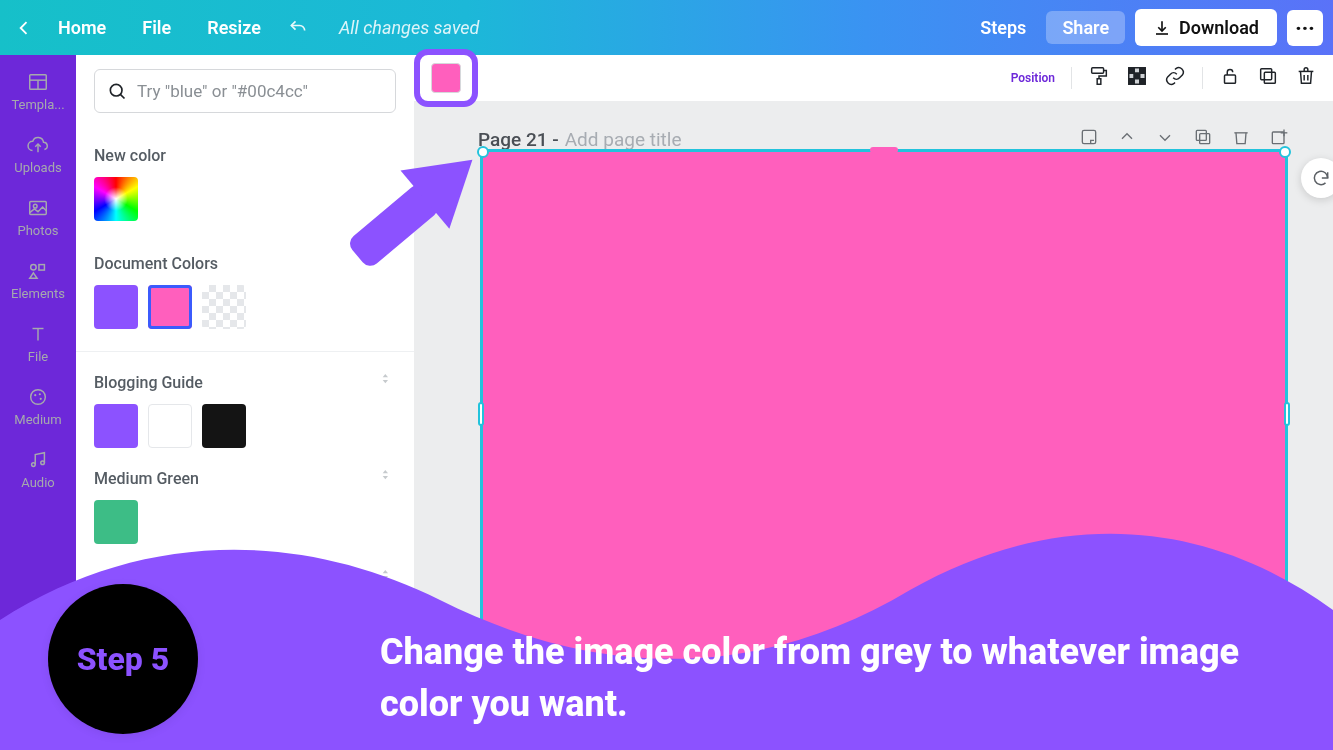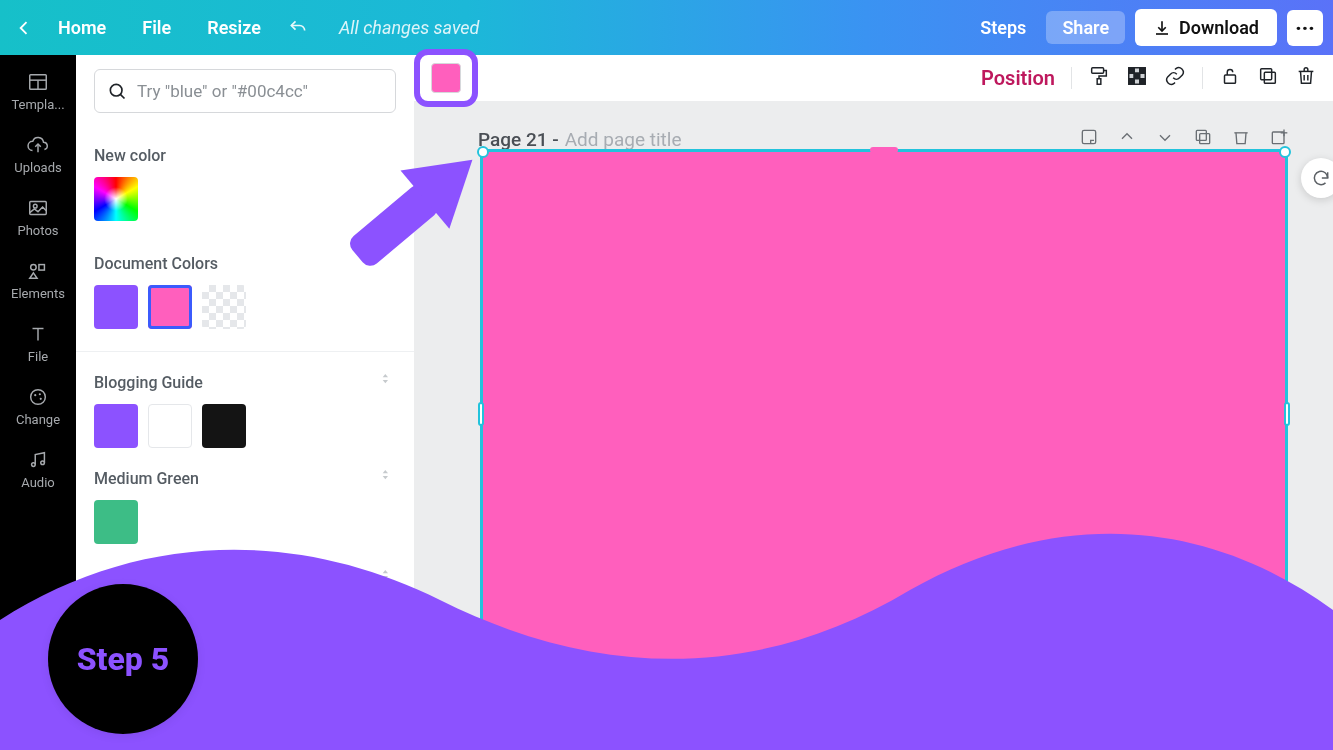--- a/index.html
+++ b/index.html
@@ -20,21 +20,21 @@
   .topbar .steps { font-size:18px; font-weight:600; padding:6px 10px; cursor:pointer;}
   .topbar .share { font-size:18px; font-weight:600; padding:6px 16px; border-radius:6px; background: rgba(255,255,255,.28); cursor:pointer;}
   .topbar .download { background:#fff; color:#111; font-weight:600; font-size:18px; padding:8px 18px; border-radius:6px; display:flex; align-items:center; gap:8px; cursor:pointer;}
   .topbar .more { background:#fff; color:#111; width:36px; height:36px; border-radius:6px; display:flex; align-items:center; justify-content:center; font-size:20px; font-weight:900; cursor:pointer;}
 
   
   .body { position:absolute; top:55px; left:0; right:0; bottom:0; display:flex; }
 
   
   .nav {
-    width: 76px; background:#000000; color:#a6a9ad; display:flex; flex-direction:column; align-items:center; padding-top:6px;
+    width: 76px; background:#6d28d9; color:#a6a9ad; display:flex; flex-direction:column; align-items:center; padding-top:6px;
   }
   .nav .nav-item { width:100%; padding:10px 0 12px; display:flex; flex-direction:column; align-items:center; gap:4px; font-size:13px; cursor:pointer;}
   .nav .nav-item svg { width:22px; height:22px; fill:none; stroke:#a6a9ad; stroke-width:1.6;}
 
   
   .panel {
     width: 338px; background:#fff; border-right: none; padding: 14px 18px 0 18px; position:relative;
   }
   .search {
     display:flex; align-items:center; gap:10px; border:1px solid #d6d8db; border-radius:6px; height:44px; padding:0 12px; color:#8a8f94;
@@ -64,21 +64,21 @@
   
   .canvas-wrap { flex:1; display:flex; flex-direction:column; background:#ecedee; position:relative; }
 
   
   .editbar { height:46px; background:#fff; display:flex; align-items:center; padding:0 16px; position:relative;}
   .color-chip-highlight {
     position:absolute; left:0; top:-6px; width:64px; height:58px; border:6px solid #8c52ff; border-radius:14px; display:flex; align-items:center; justify-content:center; background:#fff;
   }
   .color-chip { width:30px; height:30px; border-radius:4px; background:#ff5fbd; border:1px solid #d6d8db;}
   .editbar .right-tools { margin-left:auto; display:flex; align-items:center; gap:16px; color:#1f2328;}
-  .editbar .right-tools .label{ font-size:20px; font-weight:600; color:#be185d; }
+  .editbar .right-tools .label{ font-size:12px; font-weight:600; color:#6d28d9; }
   .editbar .right-tools .divider{ width:1px; height:22px; background:#e2e4e6;}
   .editbar .right-tools svg{ width:22px; height:22px; stroke:#1f2328; fill:none; stroke-width:1.6; cursor:pointer;}
 
   
   .big-arrow { position:absolute; left:230px; top:70px; width:200px; height:160px; z-index:30;}
   .big-arrow svg{ width:100%; height:100%;}
 
   
   .canvas-region { flex:1; position:relative; }
   .page-header { position:absolute; left:64px; top:26px; right:44px; display:flex; align-items:center; }
@@ -196,21 +196,21 @@
         </svg>
       <span>File</span>
     </div>
     <div class="nav-item">
       <svg viewBox="0 0 24 24">
           <circle cx="12" cy="12" r="8"></circle>
           <circle cx="9" cy="10" r="1.2" fill="#a6a9ad" stroke="none"></circle>
           <circle cx="14" cy="9" r="1.2" fill="#a6a9ad" stroke="none"></circle>
           <circle cx="15" cy="14" r="1.2" fill="#a6a9ad" stroke="none"></circle>
         </svg>
-      <span>Change</span>
+      <span>Medium</span>
     </div>
     <div class="nav-item">
       <svg viewBox="0 0 24 24">
           <path d="M9 17V6l10-2v11"></path>
           <circle cx="7" cy="17" r="2"></circle>
           <circle cx="17" cy="15" r="2"></circle>
         </svg>
       <span>Audio</span>
     </div>
   </div>
@@ -382,13 +382,14 @@
 
     </div>
   </div>
 </div>
 
 <div class="wave-layer">
   <svg class="wavebg" viewBox="0 0 1333 240" preserveAspectRatio="none">
     <path d="M0,110 C140,20 300,20 440,90 C600,170 760,170 910,80 C1060,-5 1210,10 1333,100 L1333,240 L0,240 Z" fill="#8c52ff"></path>
   </svg>
   <div class="step-badge">Step 5</div>
+  <div class="step-text">Change the image color from grey to whatever image color you want.</div>
 </div>
 
 </body></html>

